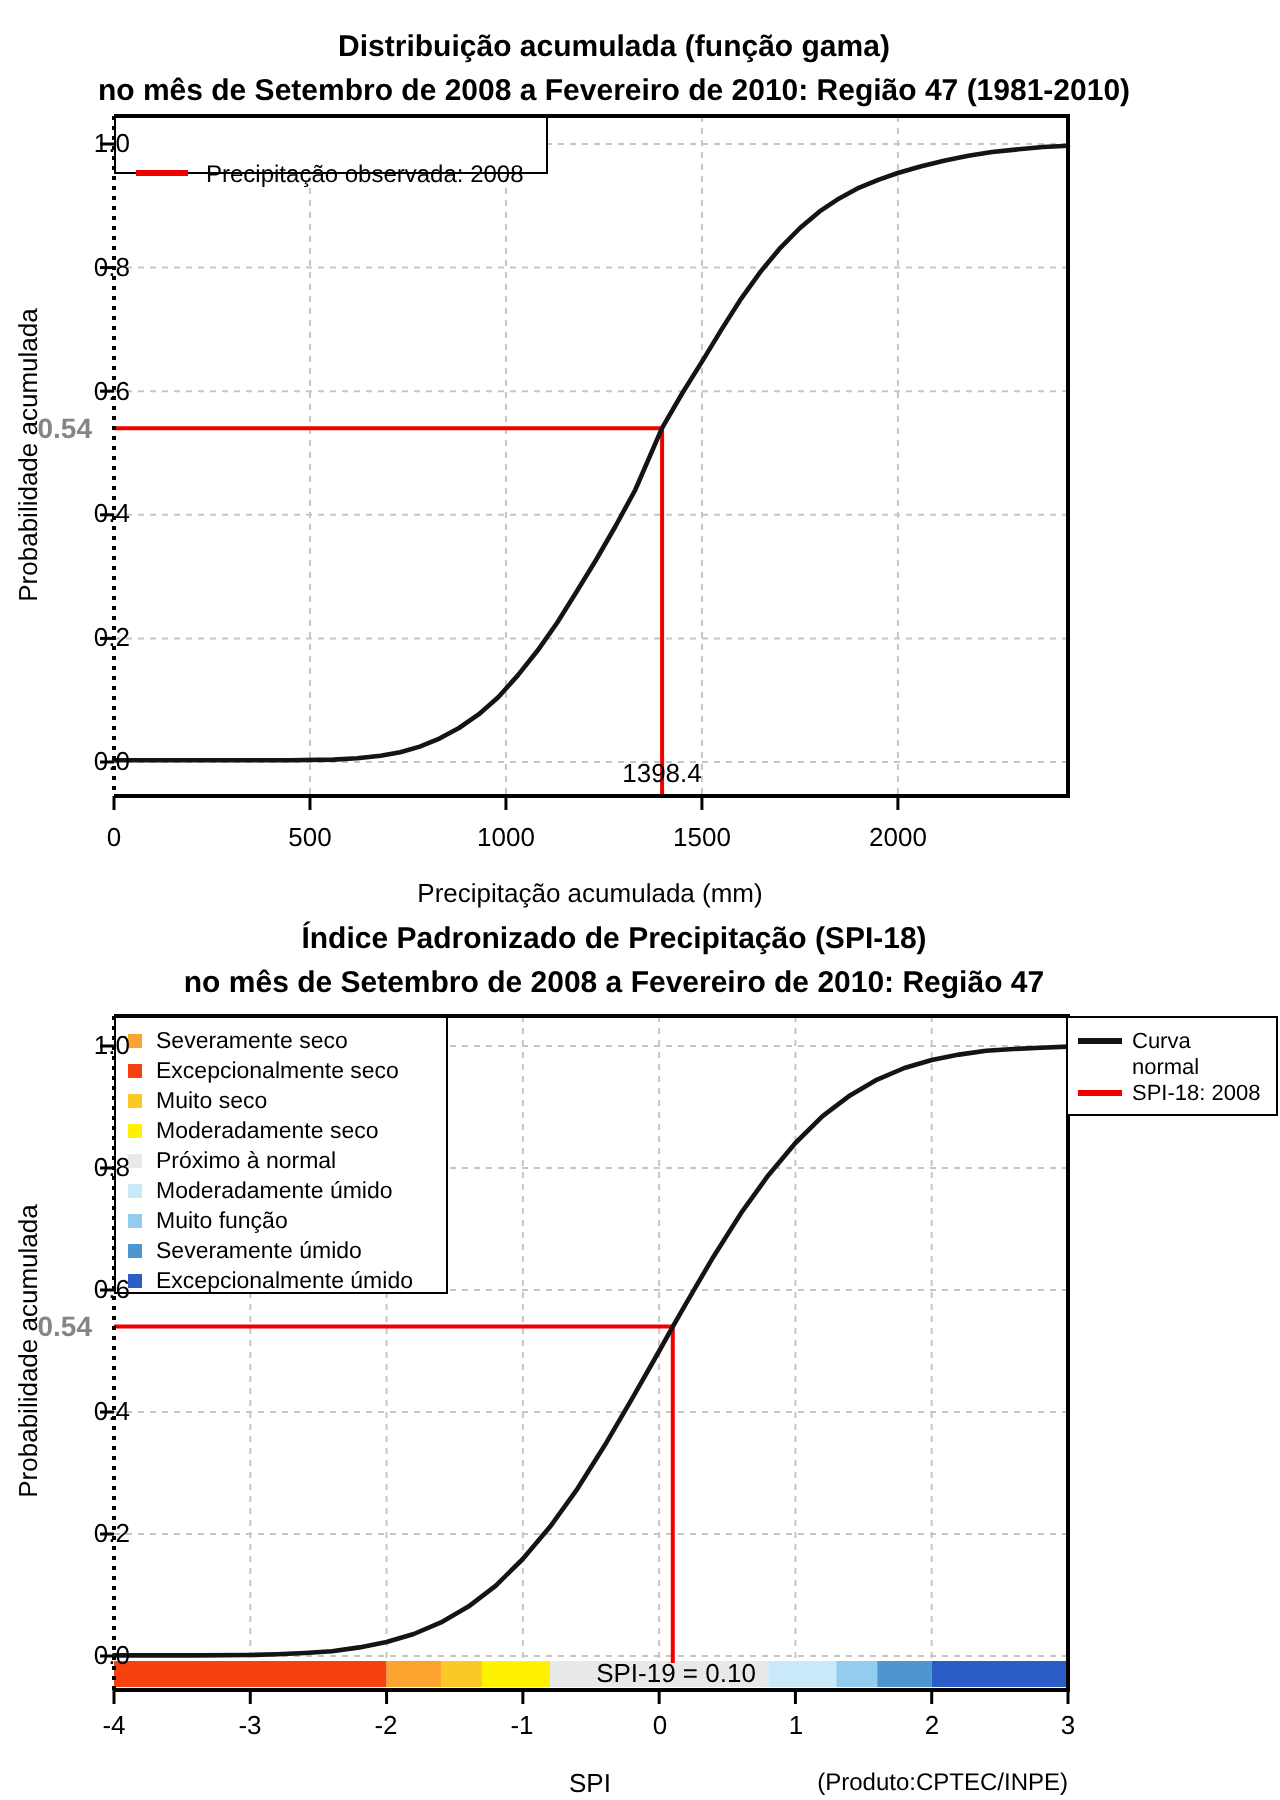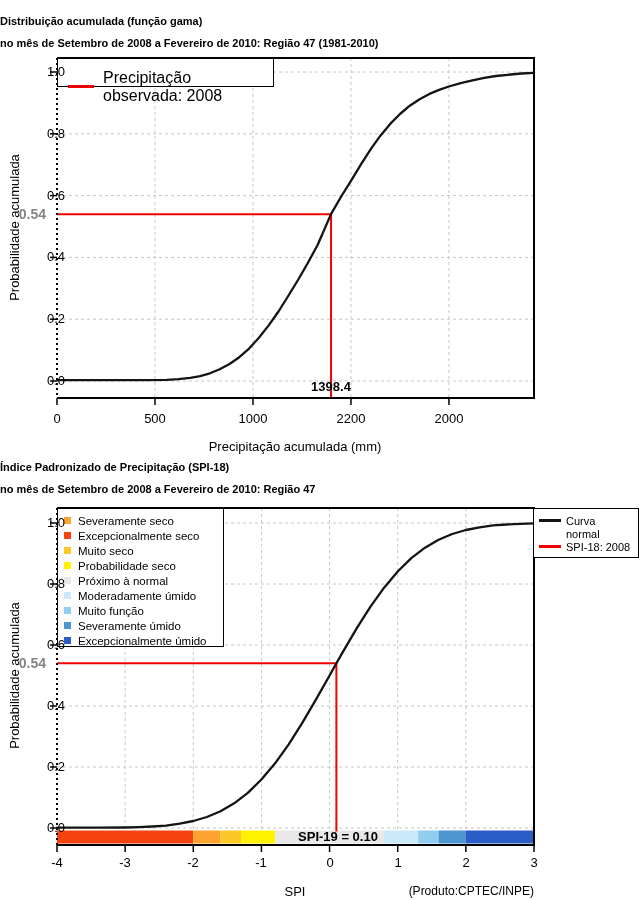--- a/index.html
+++ b/index.html
@@ -1,31 +1,31 @@
 <!DOCTYPE html>
 <html><head>
 <meta charset="utf-8">
 <style>
   html,body{margin:0;padding:0;background:#ffffff;}
   .page{position:relative;width:640px;height:900px;overflow:hidden;background:#ffffff;
         font-family:"Liberation Sans",sans-serif;color:#000;}
   #gfx{position:absolute;left:0;top:0;}
   .txt{position:absolute;white-space:nowrap;}
-  .title{left:0;width:590px;text-align:left;font-weight:bold;font-size:11px;}
+  .title{left:12px;width:590px;text-align:center;font-weight:bold;font-size:15px;}
   .axlab{left:0;width:590px;text-align:center;font-size:13px;}
   .ylab{left:-96px;width:220px;text-align:center;font-size:13px;transform:rotate(-90deg);}
   .ticklab{font-size:13px;}
   .xtick{width:60px;text-align:center;}
   .ytick{left:27px;width:38px;text-align:right;}
   .reflab{left:2px;width:44px;text-align:right;font-size:14px;font-weight:bold;color:#858585;}
-  .annot{text-align:center;font-weight:bold;font-size:13px;}
+  .annot{text-align:center;font-weight:normal;font-size:13px;}
   .legend-box{position:absolute;background:#ffffff;border:1.5px solid #000;box-sizing:border-box;}
   .lg-top{left:57px;top:58px;width:217px;height:29px;display:flex;align-items:center;padding-left:10px;}
   .lg-line{width:26px;height:3px;margin-right:9px;flex-shrink:0;}
-  .lg-top span{font-size:16px;margin-top:28px;}
+  .lg-top span{font-size:12px;margin-top:28px;}
   .lg-cat{left:57px;top:508px;width:167px;height:139px;padding:4px 0 0 6px;}
   .lg-cat-row{display:flex;align-items:center;height:15px;font-size:11.5px;}
   .lg-sq{width:7px;height:7px;margin-right:7px;flex-shrink:0;}
   .lg-right{left:533px;top:508px;width:106px;height:50px;padding:5px 0 0 5px;font-size:11px;}
   .lg-right .row{display:flex;align-items:center;height:13px;}
   .lg-right .mk{width:22px;height:2.5px;margin-right:5px;flex-shrink:0;}
   .lg-right .sp{width:27px;flex-shrink:0;}
   .producer{font-size:12px;text-align:right;}
 </style>
 </head>
@@ -134,21 +134,21 @@
       <div class="lg-cat-row">
         <span class="lg-sq" style="background: rgb(246, 66, 14);"></span>
         <span>Excepcionalmente seco</span>
       </div>
       <div class="lg-cat-row">
         <span class="lg-sq" style="background: rgb(252, 200, 40);"></span>
         <span>Muito seco</span>
       </div>
       <div class="lg-cat-row">
         <span class="lg-sq" style="background: rgb(255, 242, 0);"></span>
-        <span>Probabilidade seco</span>
+        <span>Moderadamente seco</span>
       </div>
       <div class="lg-cat-row">
         <span class="lg-sq" style="background: rgb(232, 232, 232);"></span>
         <span>Próximo à normal</span>
       </div>
       <div class="lg-cat-row">
         <span class="lg-sq" style="background: rgb(201, 233, 248);"></span>
         <span>Moderadamente úmido</span>
       </div>
       <div class="lg-cat-row">
@@ -183,21 +183,21 @@
   <div id="ticks-layer">
       <div class="txt ticklab ytick" style="top: 373px;">0.0</div>
       <div class="txt ticklab ytick" style="top: 311px;">0.2</div>
       <div class="txt ticklab ytick" style="top: 249px;">0.4</div>
       <div class="txt ticklab ytick" style="top: 188px;">0.6</div>
       <div class="txt ticklab ytick" style="top: 126px;">0.8</div>
       <div class="txt ticklab ytick" style="top: 64px;">1.0</div>
       <div class="txt ticklab xtick" style="left: 27px; top: 411px;">0</div>
       <div class="txt ticklab xtick" style="left: 125px; top: 411px;">500</div>
       <div class="txt ticklab xtick" style="left: 223px; top: 411px;">1000</div>
-      <div class="txt ticklab xtick" style="left: 321px; top: 411px;">2200</div>
+      <div class="txt ticklab xtick" style="left: 321px; top: 411px;">1500</div>
       <div class="txt ticklab xtick" style="left: 419px; top: 411px;">2000</div>
       <div class="txt ticklab ytick" style="top: 820px;">0.0</div>
       <div class="txt ticklab ytick" style="top: 759px;">0.2</div>
       <div class="txt ticklab ytick" style="top: 698px;">0.4</div>
       <div class="txt ticklab ytick" style="top: 637px;">0.6</div>
       <div class="txt ticklab ytick" style="top: 576px;">0.8</div>
       <div class="txt ticklab ytick" style="top: 515px;">1.0</div>
       <div class="txt ticklab xtick" style="left: 27px; top: 855px;">-4</div>
       <div class="txt ticklab xtick" style="left: 95px; top: 855px;">-3</div>
       <div class="txt ticklab xtick" style="left: 163px; top: 855px;">-2</div>

